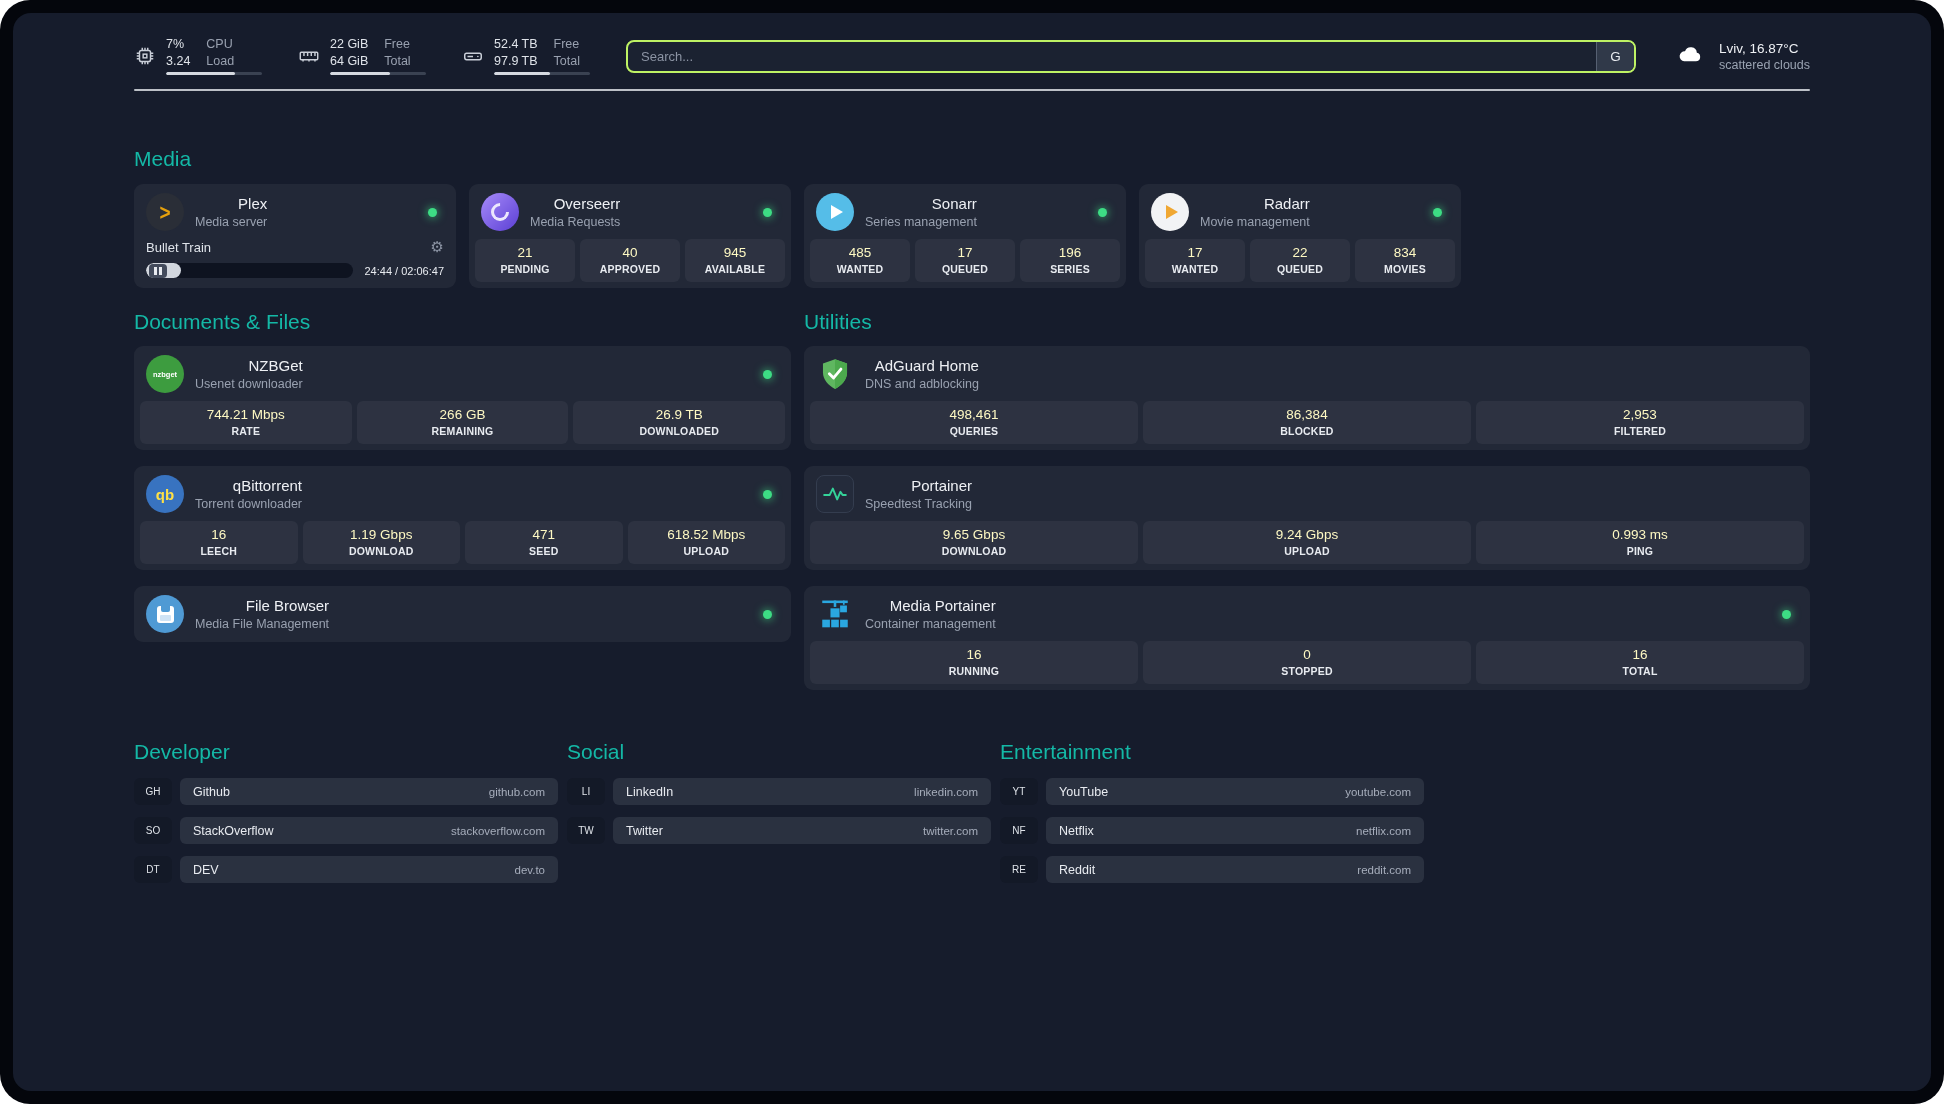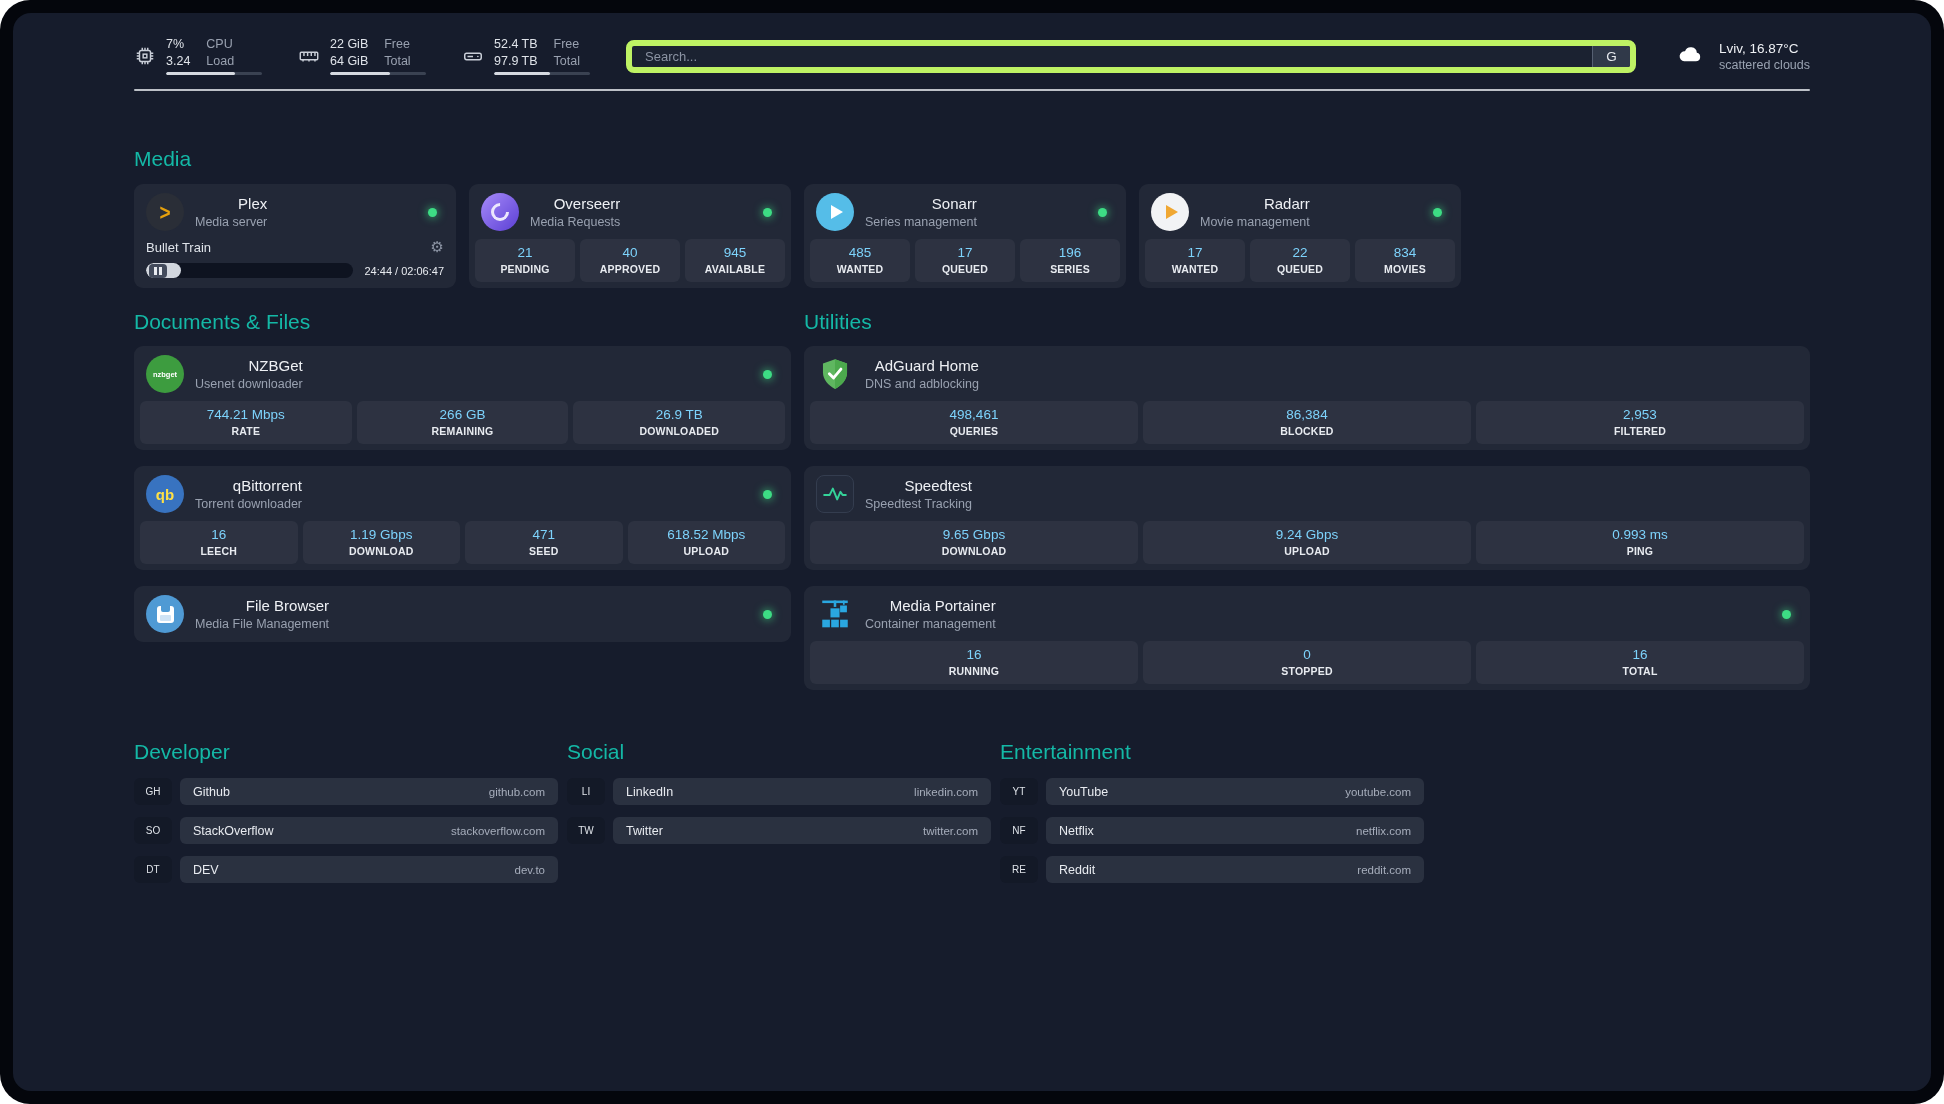--- a/index.html
+++ b/index.html
@@ -17,21 +17,21 @@
   .res-icon { flex: 0 0 auto; display: flex; }
   .res-body { display: flex; flex-direction: column; gap: 4px; width: 96px; }
   .res-cols { display: flex; gap: 16px; }
   .res-col { display: flex; flex-direction: column; gap: 3px; font-size: 12.5px; }
   .res-col.nums { color: #dfe3e9; }
   .res-col.labels { color: #99a1b0; }
   .res-bar { height: 3px; width: 100%; background: #3a4252; border-radius: 2px; overflow: hidden; }
   .res-fill { height: 100%; background: #d6dae1; border-radius: 2px; }
 
   .searchwrap { flex: 1; margin: 0 36px; }
-  .search { display: flex; align-items: center; height: 33px; background: #1b2231; border: 6px solid #bef264; border-radius: 8px; overflow: hidden; }
+  .search { display: flex; align-items: center; height: 33px; background: #1b2231; border: 2px solid #bef264; border-radius: 8px; overflow: hidden; }
   .search input { flex: 1; height: 100%; background: transparent; border: 0; outline: 0; color: #dfe3e9; font-size: 13px; padding: 0 13px; font-family: inherit; }
   .search input::placeholder { color: #8b93a3; }
   .g-btn { width: 38px; height: 100%; background: #303949; color: #e8ebf0; border: 0; border-left: 1px solid #566072; font-size: 13.5px; cursor: pointer; font-family: inherit; }
 
   .weather { display: flex; align-items: center; gap: 11px; }
   .weather-main { font-size: 13.5px; color: #eef0f4; }
   .weather-sub { font-size: 12.5px; color: #9aa3b2; margin-top: 2px; }
 
   .divider { margin-top: 14px; height: 2px; background: #d9dde3; opacity: .85; border-radius: 1px; }
 
@@ -44,21 +44,21 @@
 
   
   .card { background: rgba(255,255,255,0.055); border-radius: 9px; padding: 6px; display: flex; flex-direction: column; }
   .card-head { display: flex; align-items: center; gap: 11px; padding: 3px 6px; cursor: pointer; }
   .svc-icon { width: 38px; height: 38px; flex: 0 0 auto; display: flex; align-items: center; justify-content: center; border-radius: 50%; }
   .svc-name { font-size: 15px; font-weight: 500; color: #eef0f4; text-align: right; }
   .svc-desc { font-size: 12.5px; color: #99a1b0; margin-top: 3px; }
   .dot { margin-left: auto; margin-right: 7px; width: 9px; height: 9px; border-radius: 50%; background: #3ddc84; box-shadow: 0 0 8px 1px rgba(61,220,132,.65); }
   .stats { display: flex; gap: 5px; margin-top: auto; padding-top: 5px; }
   .stat { flex: 1; background: rgba(255,255,255,0.05); border-radius: 6px; padding: 6px 4px 7px; text-align: center; }
-  .stat-value { font-size: 13.5px; color: #7dd3fc; }
+  .stat-value { font-size: 13.5px; color: #fef9c3; }
   .stat-label { font-size: 10.5px; font-weight: 700; color: #e8ebf0; margin-top: 3px; letter-spacing: .2px; }
 
   
   .player { padding: 2px 6px 4px; margin-top: auto; }
   .player-top { display: flex; align-items: center; justify-content: space-between; }
   .track-name { font-size: 13px; color: #dfe3e9; }
   .gear { color: #8b93a3; font-size: 15px; font-family: "DejaVu Sans", sans-serif; cursor: pointer; }
   .player-bar-row { display: flex; align-items: center; gap: 11px; margin-top: 7px; }
   .bar-track { flex: 1; height: 15px; border-radius: 8px; background: #0e1320; position: relative; display: flex; align-items: center; overflow: hidden; cursor: pointer; }
   .bar-fill { position: absolute; left: 0; top: 0; bottom: 0; width: 17%; background: #d2d7de; border-radius: 8px; }
@@ -433,21 +433,21 @@
         </div>
 
         <div class="card">
           <div class="card-head">
             <span class="svc-icon icon-speedtest">
               <svg viewBox="0 0 24 24" width="26" height="26">
                       <path d="M2 13h5l3-6 4 10 3-7 2 3h3" stroke="#34d399" stroke-width="1.8" fill="none" stroke-linejoin="round" stroke-linecap="round"></path>
                     </svg>
             </span>
             <div>
-              <div class="svc-name">Speedtest</div>
+              <div class="svc-name">Portainer</div>
               <div class="svc-desc">Speedtest Tracking</div>
             </div>
           </div>
           <div class="stats">
             <div class="stat">
               <div class="stat-value">9.65 Gbps</div>
               <div class="stat-label">DOWNLOAD</div>
             </div>
             <div class="stat">
               <div class="stat-value">9.24 Gbps</div>

